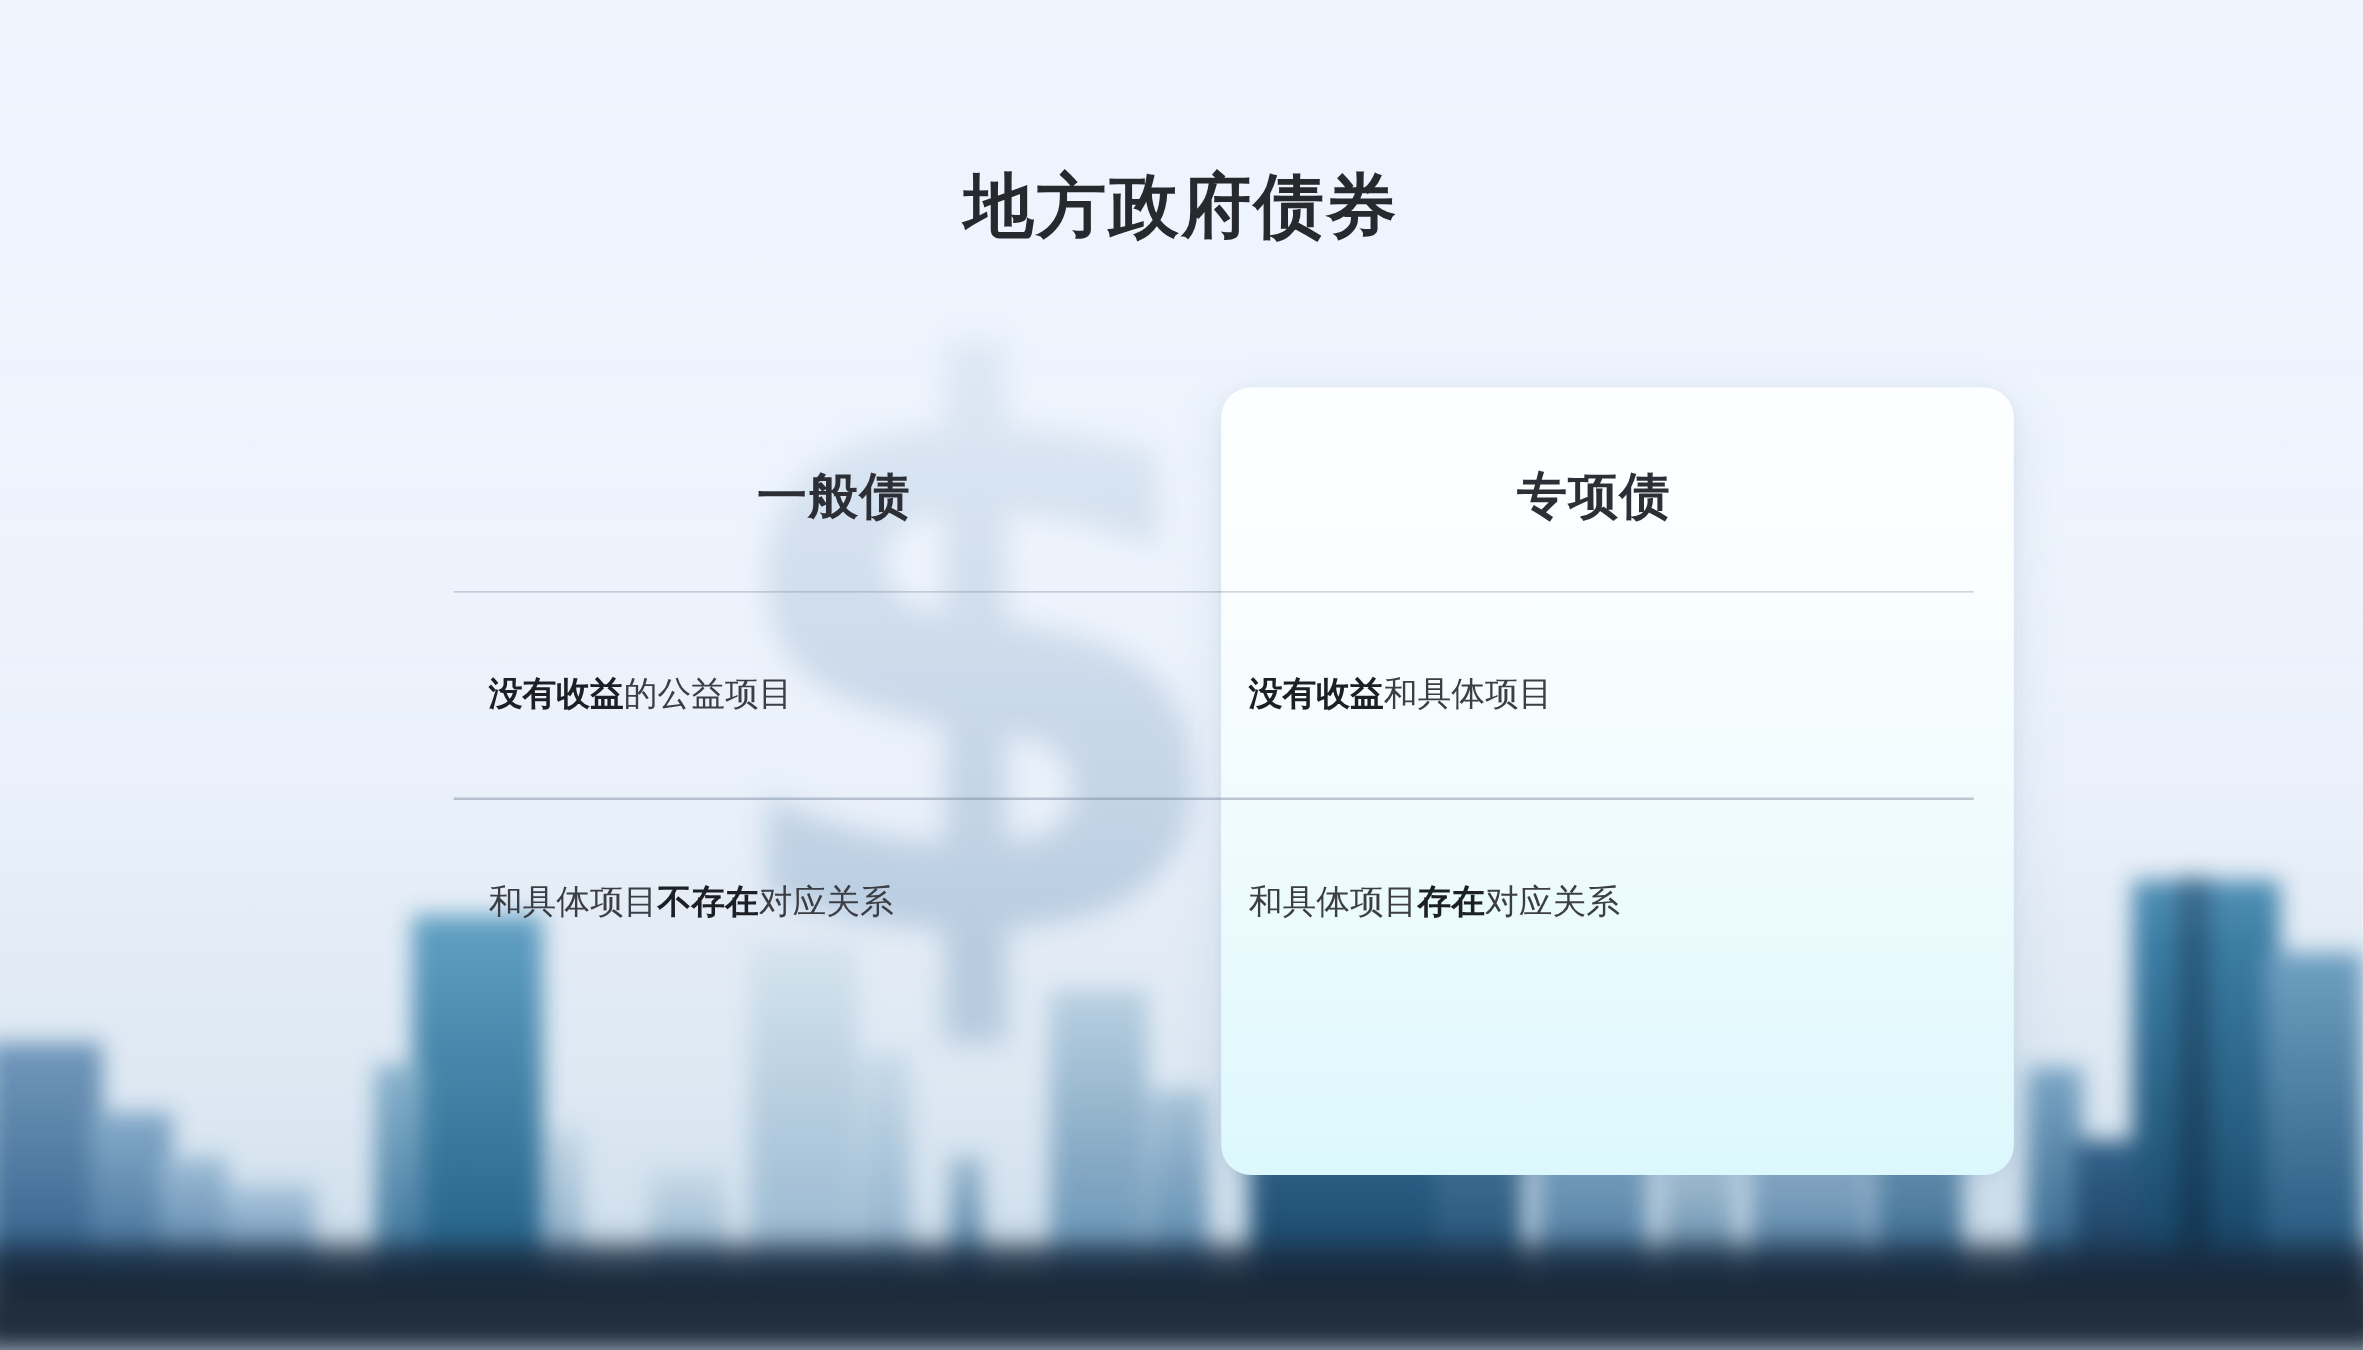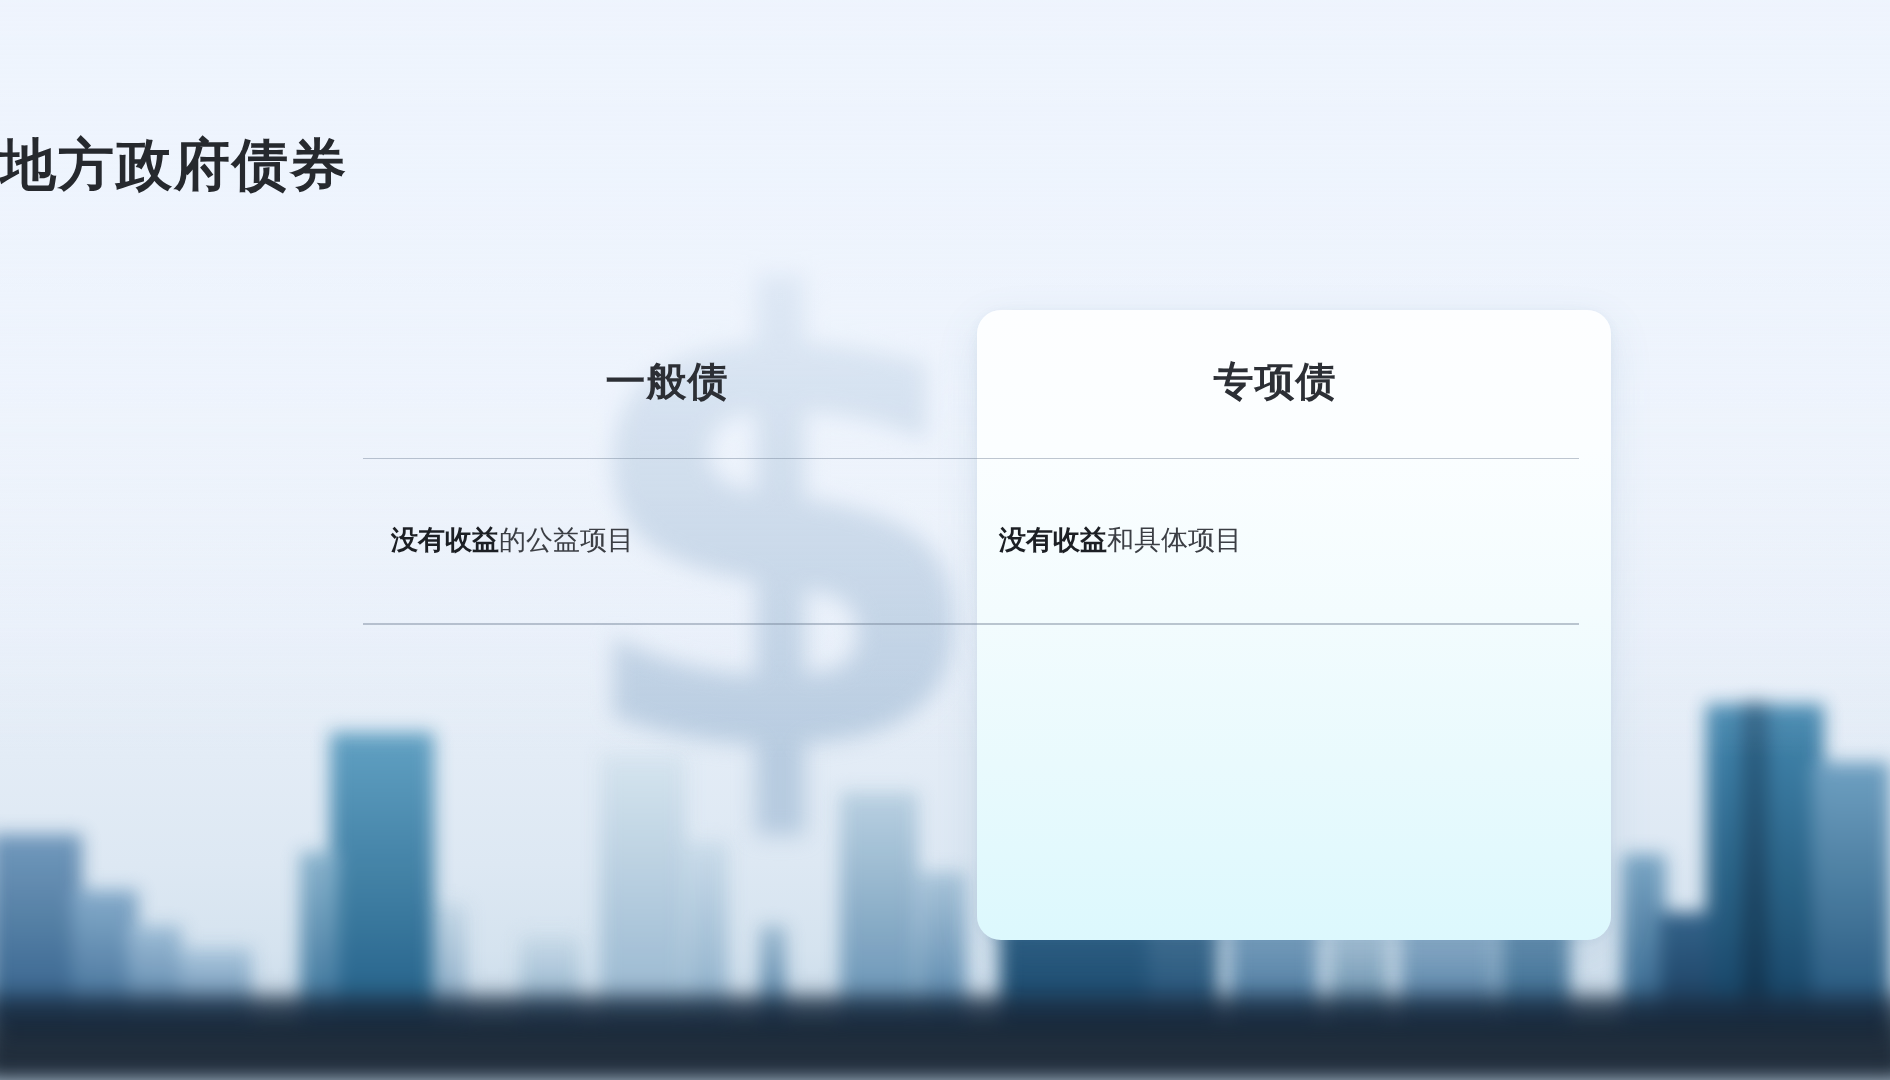--- a/index.html
+++ b/index.html
@@ -106,21 +106,21 @@
     z-index: 5;
     width: 1890px;
     height: 1080px;
   }
 
   .page-title {
     position: absolute;
     top: 128px;
     left: 0;
     width: 1890px;
-    text-align: left;
+    text-align: center;
     font-size: 56px;
     font-weight: 700;
     letter-spacing: 2px;
     color: #26292e;
   }
 
   
   .highlight-card {
     position: absolute;
     left: 977px;
@@ -135,21 +135,21 @@
       #e9fafd 72%,
       #dcf8fd 100%);
     box-shadow: 0 14px 42px rgba(90,130,170,0.16),
                 0 2px 10px rgba(90,130,170,0.08);
     z-index: 4;
   }
 
   .table {
     position: absolute;
     left: 363px;
-    top: 305px;
+    top: 320px;
     width: 1216px;
     z-index: 6;
   }
 
   .row {
     display: flex;
     width: 100%;
   }
 
   .cell {
@@ -271,15 +271,23 @@
       </div>
     </div>
 
     <div class="divider"></div>
 
     <div class="row row-body">
     </div>
 
     <div class="divider"></div>
 
+    <div class="row row-body">
+      <div class="cell">
+        <span class="cell-inner"><span>和具体项目</span><b>不存在</b><span>对应关系</span></span>
+      </div>
+      <div class="cell">
+        <span class="cell-inner"><span>和具体项目</span><b>存在</b><span>对应关系</span></span>
+      </div>
+    </div>
 
   </div>
 </div>
 
 </body></html>

